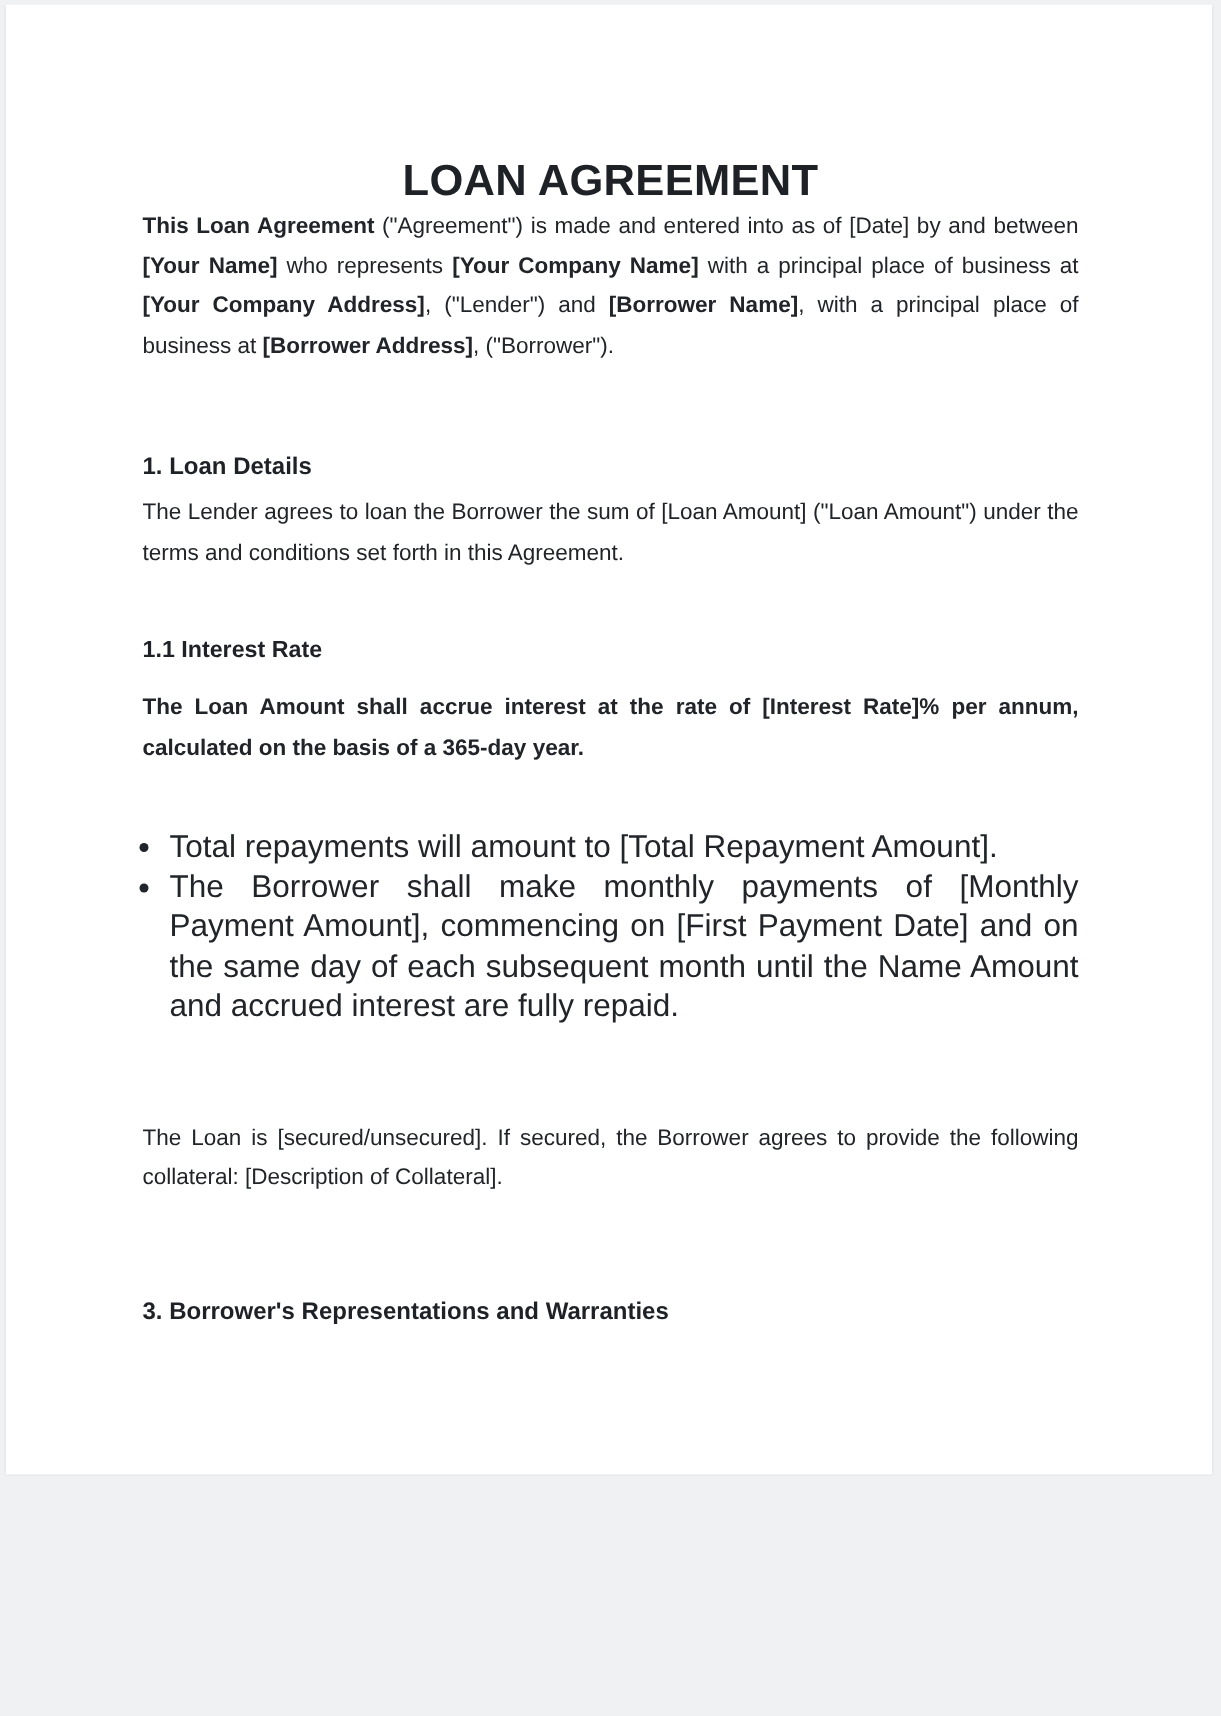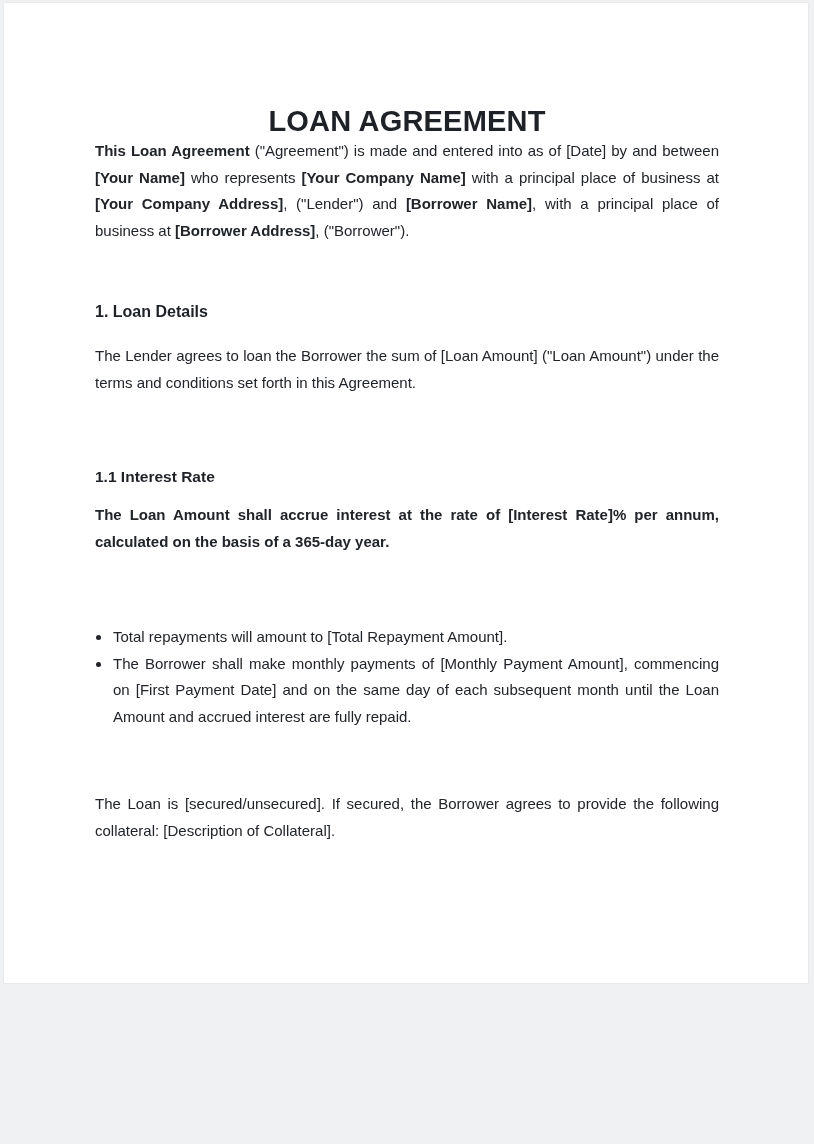--- a/index.html
+++ b/index.html
@@ -54,27 +54,27 @@
     color: #1e2126;
   }
   h3.sub-heading {
     margin: 0;
     font-size: 15.5px;
     line-height: 24px;
     font-weight: 700;
     color: #1e2126;
   }
   .section-1 { margin-top: 54px; }
-  .section-1 .sec-body { margin-top: 17px; }
-  .subsection { margin-top: 69px; }
+  .section-1 .sec-body { margin-top: 3px; }
+  .subsection { margin-top: 40px; }
   .subsection .sub-body { margin-top: 13px; font-weight: bold; }
   ul.bullet-list {
     margin: 11px 0 0 0;
     padding: 0 0 0 17px;
-    font-size: 15px;
+    font-size: 21px;
     line-height: 26.5px;
   }
   ul.bullet-list li {
     text-align: justify;
     padding-left: 1px;
   }
   .section-2 { margin-top: 61px; }
   .section-2 .sec-body { margin-top: 30px; }
   .section-3 { margin-top: 62px; }
 </style>
@@ -95,24 +95,27 @@
       </div>
 
       <div class="subsection">
         <h3 class="sub-heading">1.1 Interest Rate</h3>
         <p class="body-par sub-body">The Loan Amount shall accrue interest at the rate of [Interest Rate]% per annum, calculated on the basis of a 365-day year.</p>
       </div>
 
       <div class="subsection">
         <ul class="bullet-list">
             <li>Total repayments will amount to [Total Repayment Amount].</li>
-            <li>The Borrower shall make monthly payments of [Monthly Payment Amount], commencing on [First Payment Date] and on the same day of each subsequent month until the Loan Amount and accrued interest are fully repaid.</li>
+            <li>The Borrower shall make monthly payments of [Monthly Payment Amount], commencing on [First Payment Date] and on the same day of each subsequent month until the Name Amount and accrued interest are fully repaid.</li>
           </ul>
       </div>
 
       <div class="section-2">
         <p class="body-par sec-body">The Loan is [secured/unsecured]. If secured, the Borrower agrees to provide the following collateral: [Description of Collateral].</p>
       </div>
 
+      <div class="section-3">
+        <h2 class="sec-heading">3. Borrower's Representations and Warranties</h2>
+      </div>
 
     </div>
   </div>
 </div>
 
 </body></html>

